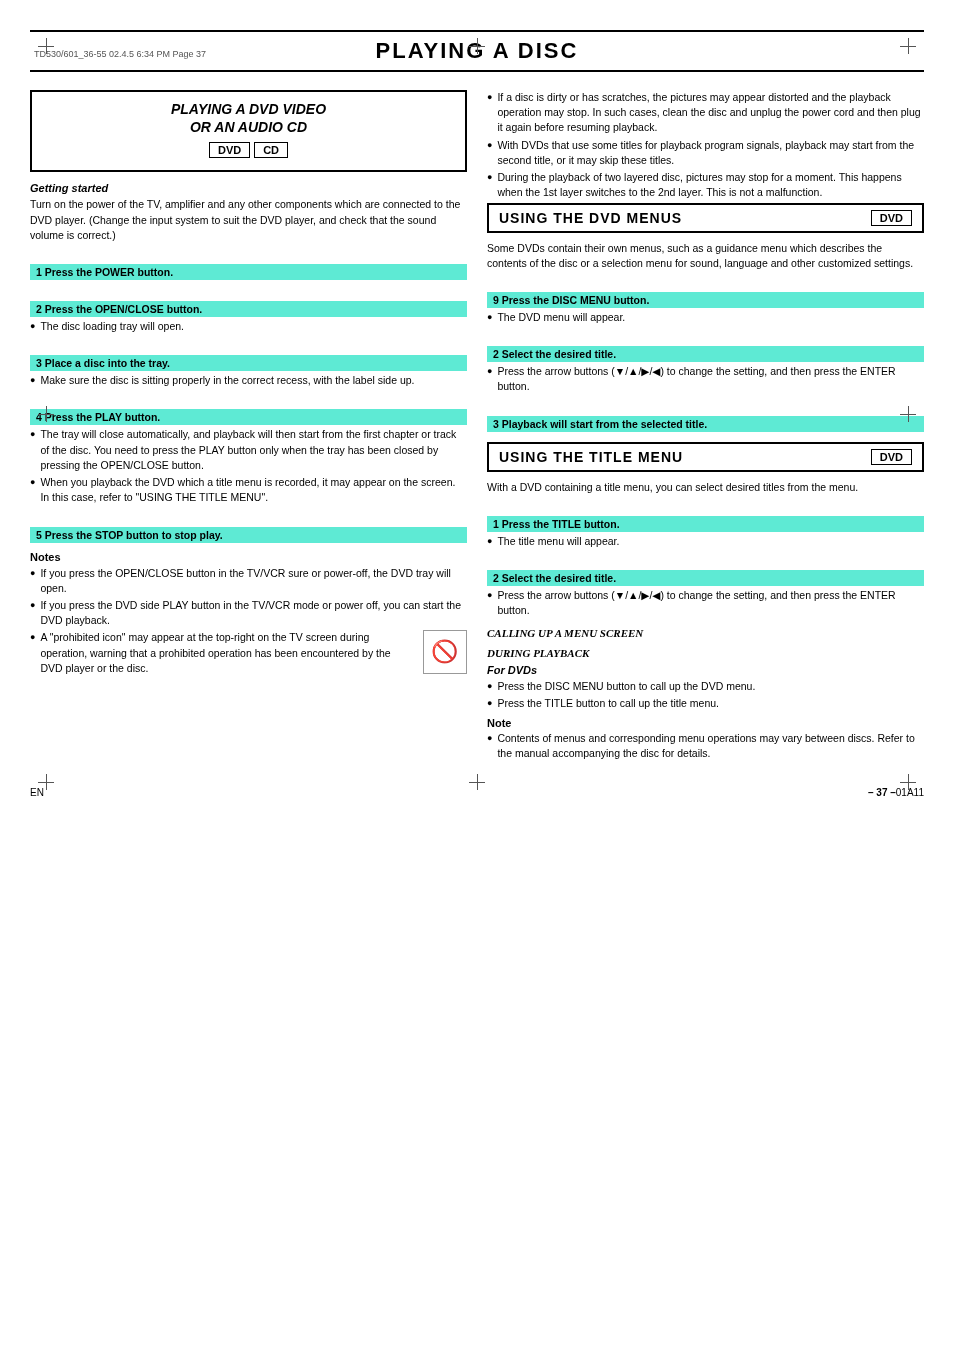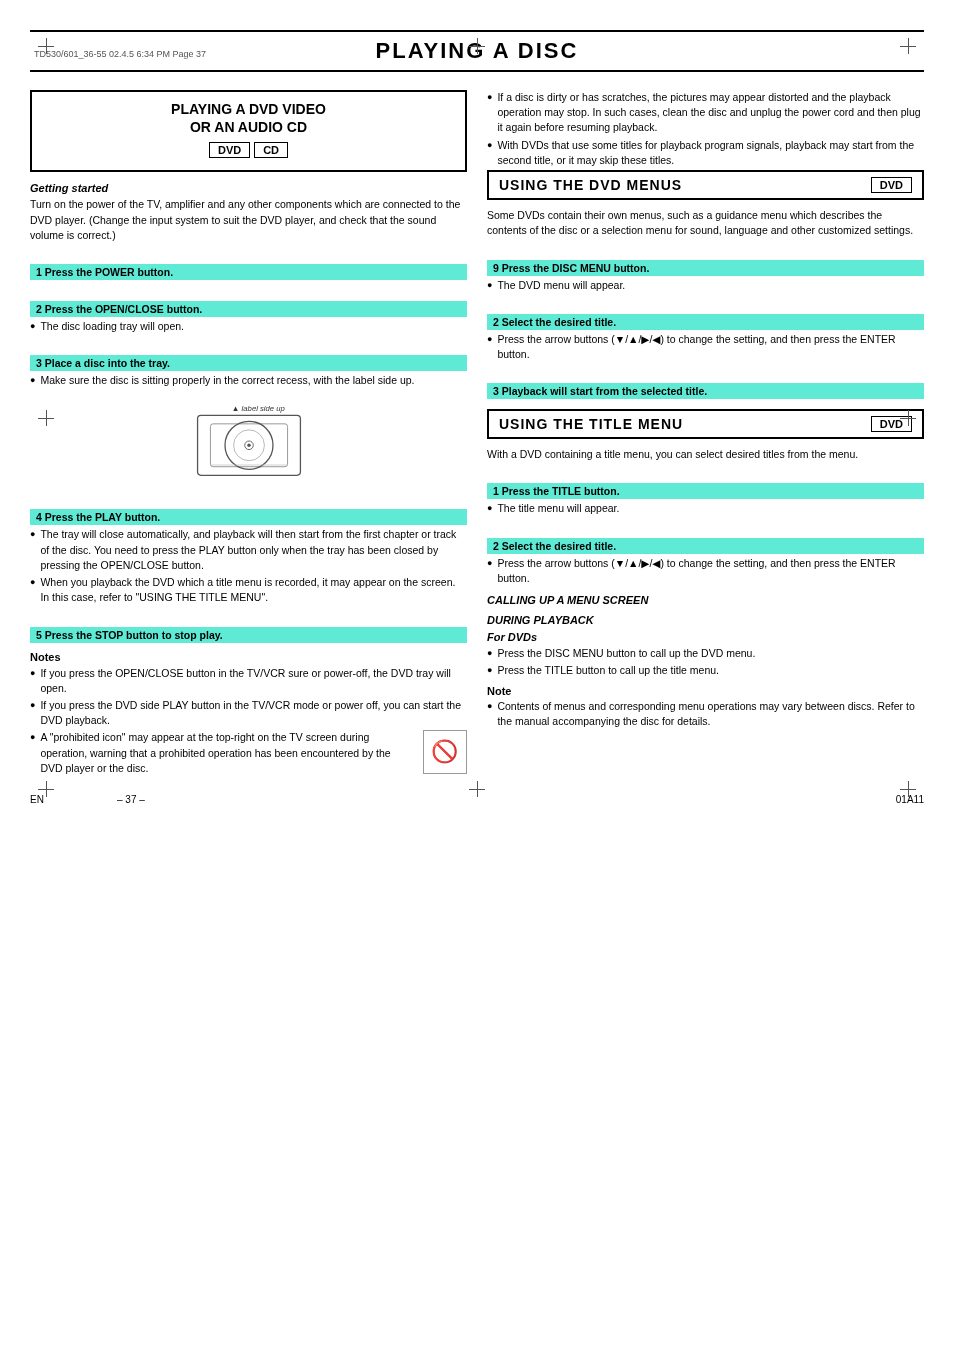--- a/index.html
+++ b/index.html
@@ -57,20 +57,21 @@
     .section-box {
       border: 2px solid #000;
       padding: 8px 10px;
       margin-bottom: 10px;
     }
     .section-box-title {
       text-align: center;
       font-size: 14px;
       font-weight: bold;
       line-height: 1.3;
+      font-style: italic;
     }
     
     .badge-row {
       display: flex;
       justify-content: center;
       gap: 4px;
       margin: 6px 0 4px 0;
     }
     .badge {
       border: 1.5px solid #000;
@@ -176,27 +177,27 @@
     .note-heading {
       font-weight: bold;
       font-size: 11px;
       margin: 6px 0 2px 0;
     }
     
     .page-footer {
       display: flex;
       justify-content: space-between;
       align-items: center;
-      margin-top: 16px;
+      margin-top: 24px;
       font-size: 10px;
-      gap: 27px;
     }
     .page-number {
-      text-align: left;
+      text-align: right;
       flex: 1;
+      font-weight: bold;
     }
     .page-code {
       font-size: 10px;
       text-align: center;
     }
     
     .crosshair {
       position: absolute;
       width: 16px;
       height: 16px;
@@ -262,36 +263,20 @@
       <div class="body-text">Turn on the power of the TV, amplifier and any other components which are connected to the DVD player. (Change the input system to suit the DVD player, and check that the sound volume is correct.)</div>
 
       <div class="step-row">1   Press the POWER button.</div>
 
       <div class="step-row">2   Press the OPEN/CLOSE button.</div>
       <div class="bullet-item">The disc loading tray will open.</div>
 
       <div class="step-row">3   Place a disc into the tray.</div>
       <div class="bullet-item">Make sure the disc is sitting properly in the correct recess, with the label side up.</div>
 
-      <div class="disc-image-area">
-        <svg class="disc-svg" viewBox="0 0 140 100">
-
-          <rect x="10" y="20" width="120" height="70" rx="4" ry="4" fill="none" stroke="#555" stroke-width="1.5"></rect>
-          <rect x="25" y="30" width="90" height="50" rx="3" ry="3" fill="none" stroke="#888" stroke-width="1"></rect>
-
-          <circle cx="70" cy="55" r="28" fill="none" stroke="#555" stroke-width="1.5"></circle>
-          <circle cx="70" cy="55" r="18" fill="none" stroke="#999" stroke-width="0.8"></circle>
-          <circle cx="70" cy="55" r="5" fill="none" stroke="#555" stroke-width="1"></circle>
-          <circle cx="70" cy="55" r="2" fill="#555"></circle>
-
-          <line x1="25" y1="78" x2="115" y2="78" stroke="#bbb" stroke-width="0.8"></line>
-
-          <text x="50" y="15" font-size="9" fill="#333" font-style="italic">▲ label side up</text>
-        </svg>
-      </div>
 
       <div class="step-row">4   Press the PLAY button.</div>
       <div class="bullet-item">The tray will close automatically, and playback will then start from the first chapter or track of the disc. You need to press the PLAY button only when the tray has been closed by pressing the OPEN/CLOSE button.</div>
       <div class="bullet-item">When you playback the DVD which a title menu is recorded, it may appear on the screen. In this case, refer to "USING THE TITLE MENU".</div>
 
       <div class="step-row">5   Press the STOP button to stop play.</div>
 
       <div class="notes-heading">Notes</div>
       <div style="position:relative;">
         <div class="bullet-item">If you press the OPEN/CLOSE button in the TV/VCR sure or power-off, the DVD tray will open.</div>
@@ -307,20 +292,21 @@
           </div>
         </div>
       </div>
 
     </div>
 
     <div class="col-right">
 
       <div class="bullet-item">If a disc is dirty or has scratches, the pictures may appear distorted and the playback operation may stop. In such cases, clean the disc and unplug the power cord and then plug it again before resuming playback.</div>
       <div class="bullet-item">With DVDs that use some titles for playback program signals, playback may start from the second title, or it may skip these titles.</div>
+      <div class="bullet-item">During the playback of two layered disc, pictures may stop for a moment. This happens when the 1st layer switches to the 2nd layer. This is not a malfunction.</div>
 
       <div class="dvd-section-header">
         <span class="dvd-section-title">USING THE DVD MENUS</span>
         <span class="badge">DVD</span>
       </div>
 
       <div class="body-text">Some DVDs contain their own menus, such as a guidance menu which describes the contents of the disc or a selection menu for sound, language and other customized settings.</div>
 
       <div class="step-row">9   Press the DISC MENU button.</div>
       <div class="bullet-item">The DVD menu will appear.</div>
@@ -336,21 +322,21 @@
       </div>
 
       <div class="body-text">With a DVD containing a title menu, you can select desired titles from the menu.</div>
 
       <div class="step-row">1   Press the TITLE button.</div>
       <div class="bullet-item">The title menu will appear.</div>
 
       <div class="step-row">2   Select the desired title.</div>
       <div class="bullet-item">Press the arrow buttons (▼/▲/▶/◀) to change the setting, and then press the ENTER button.</div>
 
-      <div style="margin-top: 8px;">
+      <div style="margin-top: 8px; font-family: Liberation Serif, serif;">
         <div class="calling-heading">CALLING UP A MENU SCREEN</div>
         <div class="calling-heading">DURING PLAYBACK</div>
       </div>
 
       <div class="for-dvds-heading">For DVDs</div>
       <div class="bullet-item">Press the DISC MENU button to call up the DVD menu.</div>
       <div class="bullet-item">Press the TITLE button to call up the title menu.</div>
 
       <div class="note-heading">Note</div>
       <div class="bullet-item">Contents of menus and corresponding menu operations may vary between discs. Refer to the manual accompanying the disc for details.</div>

